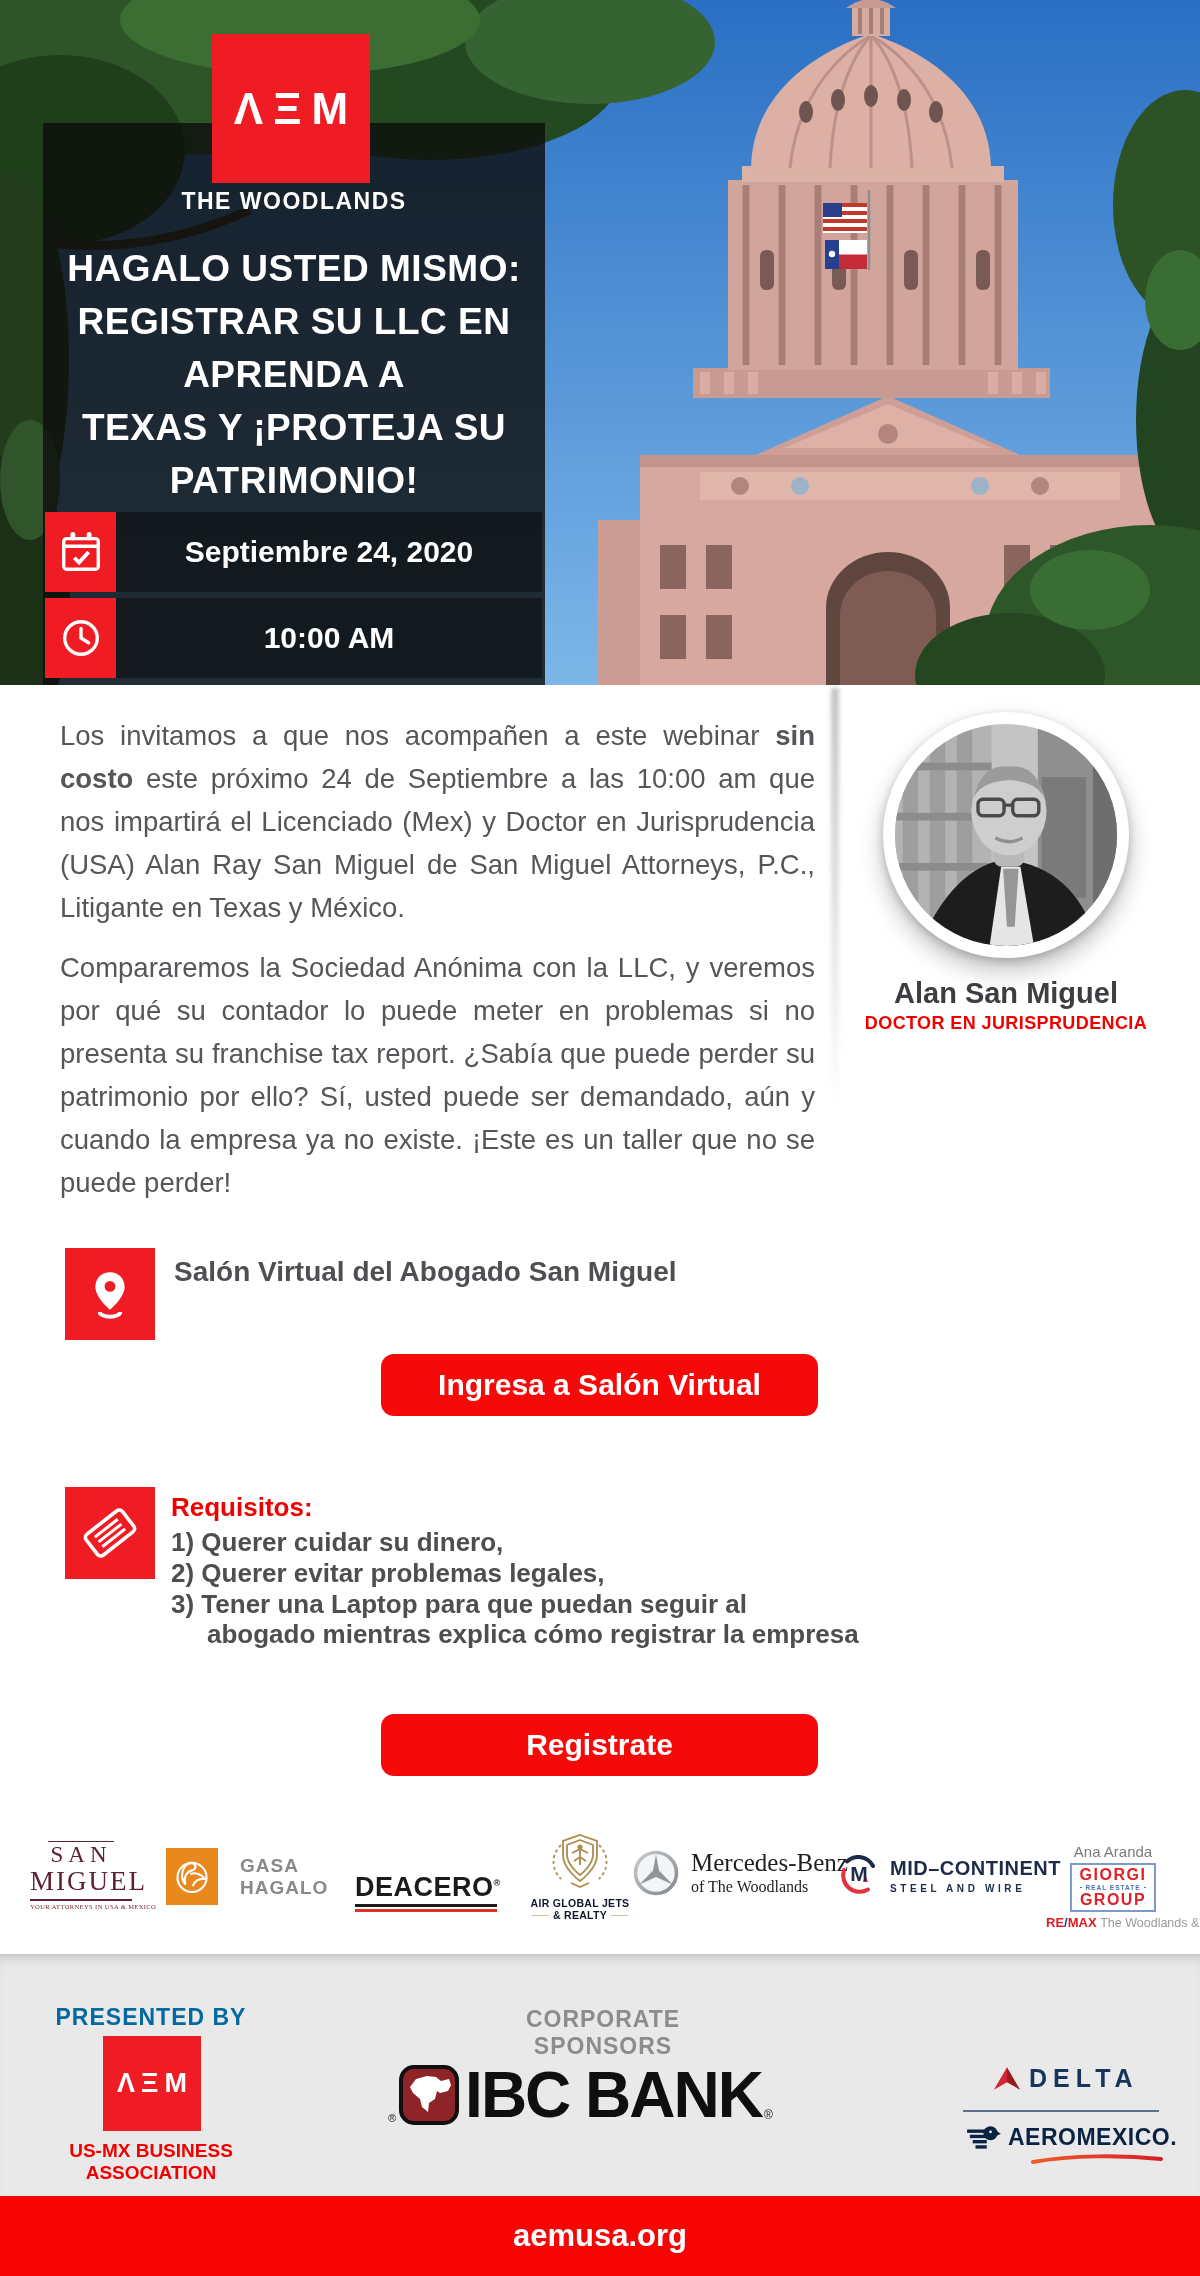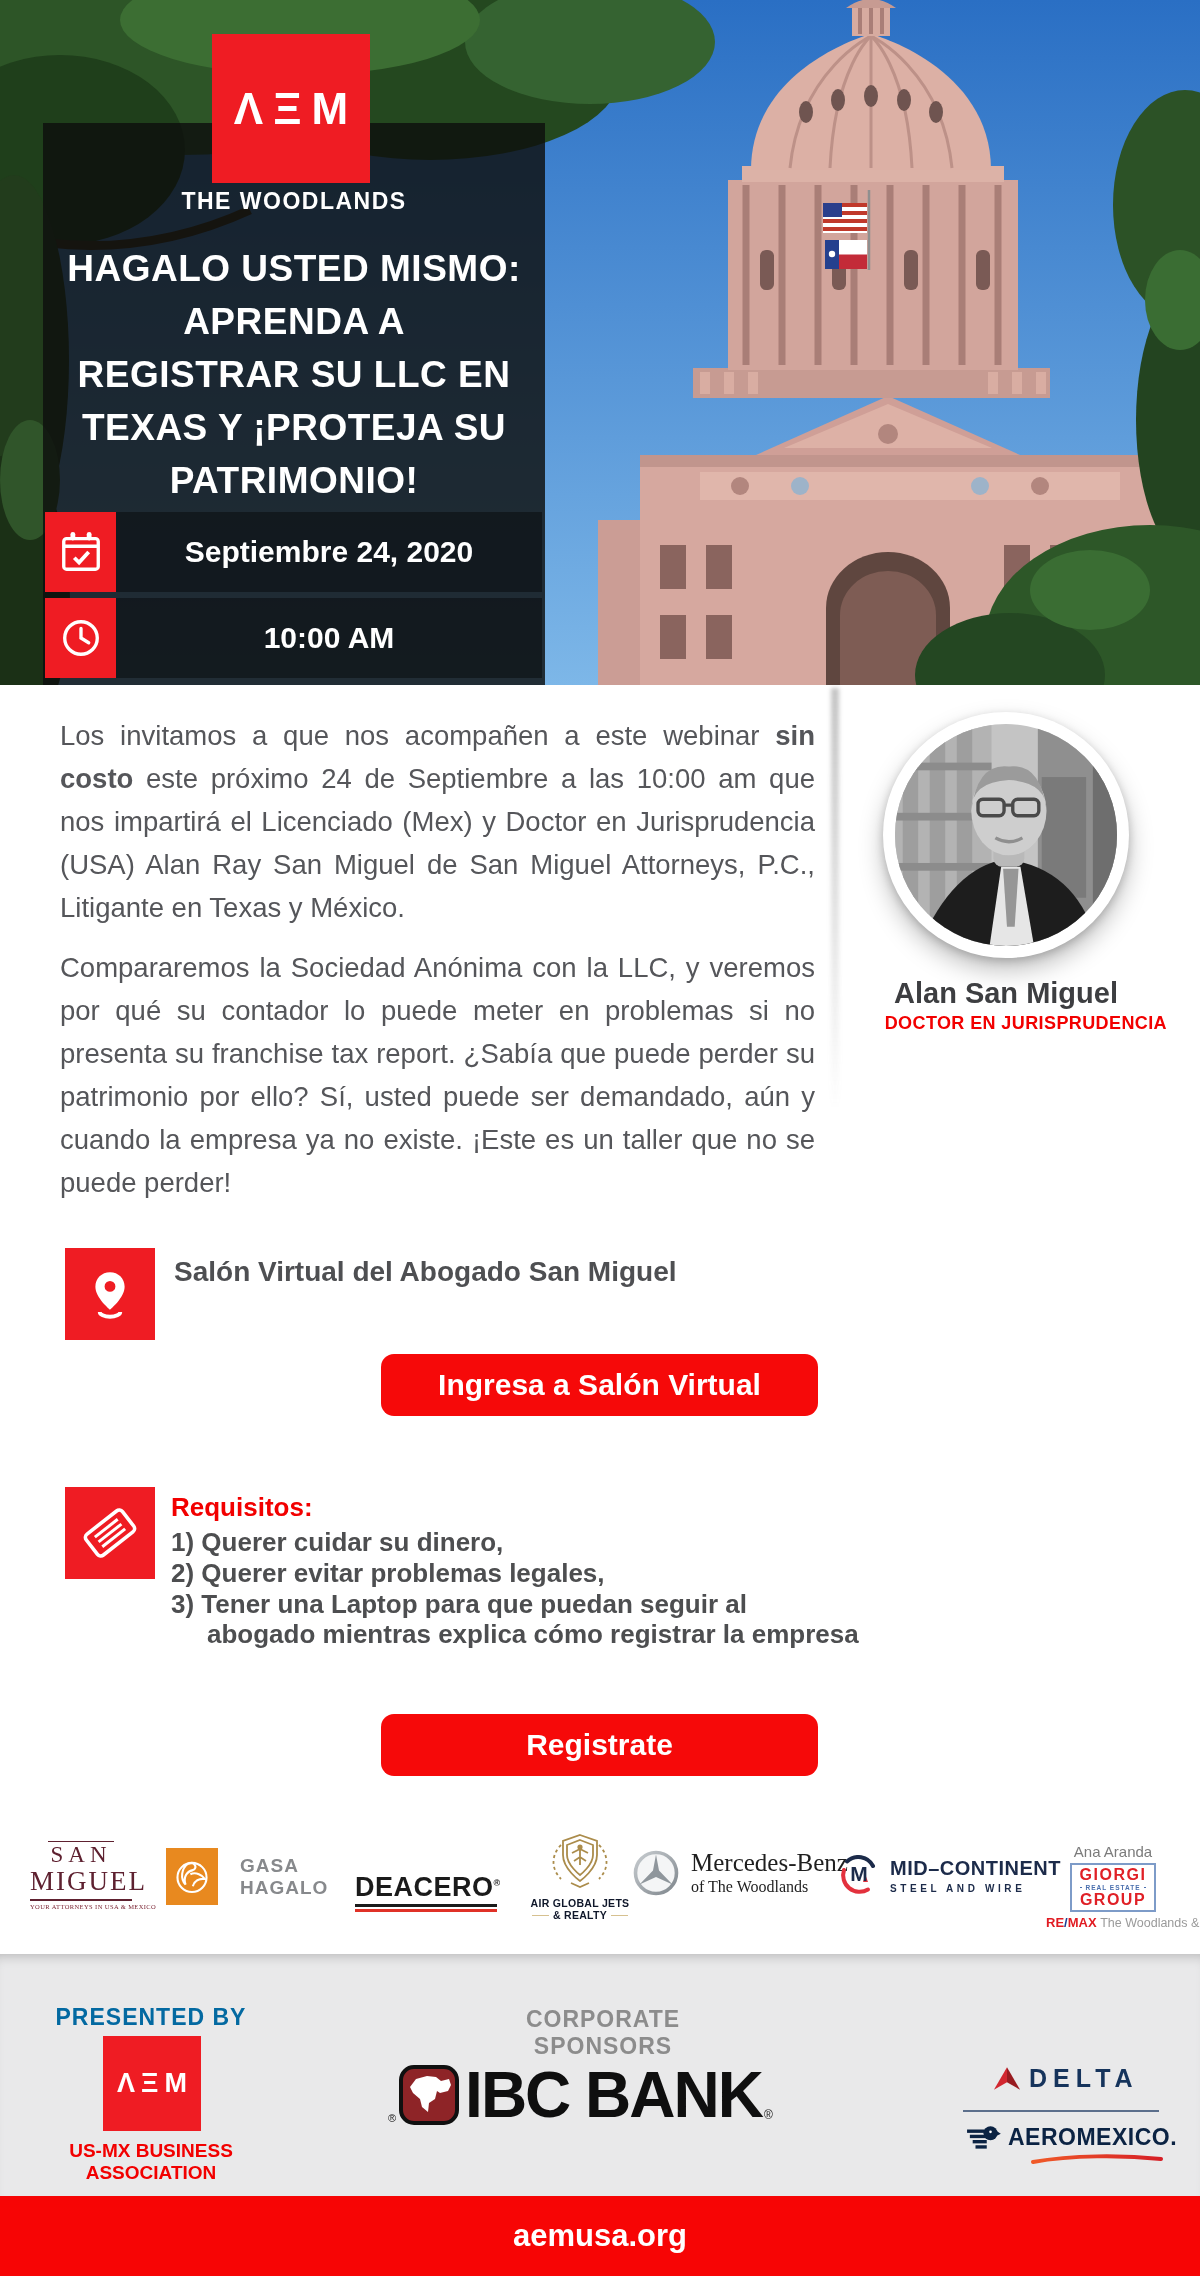--- a/index.html
+++ b/index.html
@@ -25,21 +25,21 @@
 
   
   .col-shadow{position:absolute;left:831px;top:688px;width:8px;height:458px;background:linear-gradient(to bottom,rgba(100,100,100,.38),rgba(100,100,100,0) 92%);filter:blur(2px);}
   .para{position:absolute;left:60px;width:755px;color:var(--body-text);font-size:27.5px;line-height:43px;text-align:justify;}
   .para.p1{top:714px;} .para.p2{top:946px;}
   .para b{font-weight:700;}
 
   .photo-wrap{position:absolute;left:883px;top:712px;width:246px;height:246px;border-radius:50%;background:#fff;box-shadow:0 12px 24px rgba(0,0,0,.25),0 3px 8px rgba(0,0,0,.18);display:flex;align-items:center;justify-content:center;}
   .photo-in{width:222px;height:222px;border-radius:50%;overflow:hidden;}
   .speaker-name{position:absolute;left:845px;top:977px;width:322px;text-align:center;font-size:29px;font-weight:700;color:#3d3e41;}
-  .speaker-cred{position:absolute;left:845px;top:1013px;width:322px;text-align:right;font-size:18px;font-weight:700;color:#f20000;letter-spacing:.4px;}
+  .speaker-cred{position:absolute;left:845px;top:1013px;width:322px;text-align:center;font-size:18px;font-weight:700;color:#f20000;letter-spacing:.4px;}
 
   
   .icon-box{position:absolute;width:90px;height:92px;background:var(--accent);display:flex;align-items:center;justify-content:center;}
   .loc-box{left:65px;top:1248px;} .req-box{left:65px;top:1487px;}
   .loc-label{position:absolute;left:174px;top:1256px;font-size:28px;font-weight:700;color:#4e4f52;}
   .btn{position:absolute;left:381px;width:437px;height:62px;background:var(--btn-red);border:none;border-radius:13px;color:#fff;font-family:inherit;font-size:30px;font-weight:700;display:flex;align-items:center;justify-content:center;cursor:pointer;}
   .btn-join{top:1354px;} .btn-reg{top:1714px;}
   .req{position:absolute;left:171px;top:1492px;width:690px;}
   .req-h{color:#f20000;font-size:26px;font-weight:700;line-height:30px;margin-bottom:5px;}
   .req-item{color:#4d4e50;font-size:26px;font-weight:700;line-height:30px;padding-left:36px;text-indent:-36px;margin-bottom:1px;}
@@ -233,22 +233,22 @@
 
     <div class="hero-panel"></div>
 
     <div class="aem-box">
       <span>ΛΞM</span>
     </div>
     <div class="hero-org">THE WOODLANDS</div>
 
     <div class="hero-title">
       <div>HAGALO USTED MISMO:</div>
+      <div>REGISTRAR SU LLC EN</div>
       <div>APRENDA A</div>
-      <div>REGISTRAR SU LLC EN</div>
       <div>TEXAS Y ¡PROTEJA SU</div>
       <div>PATRIMONIO!</div>
     </div>
 
     <div class="hero-row date">
       <div class="row-icon">
         <svg width="46" height="46" viewBox="0 0 48 48">
           <rect x="6" y="10" width="36" height="32" rx="3" fill="none" stroke="#fff" stroke-width="3.5"></rect>
           <line x1="6" y1="18" x2="42" y2="18" stroke="#fff" stroke-width="3.5"></line>
           <rect x="13" y="3" width="5" height="9" rx="2.5" fill="#fff"></rect>

